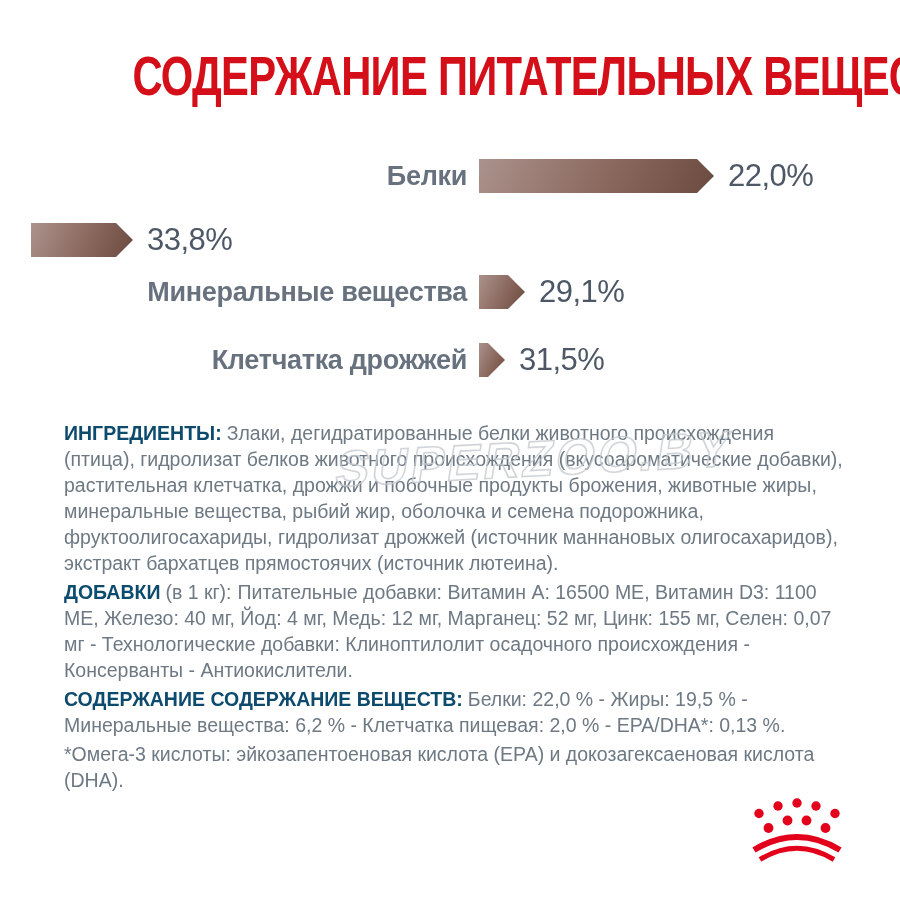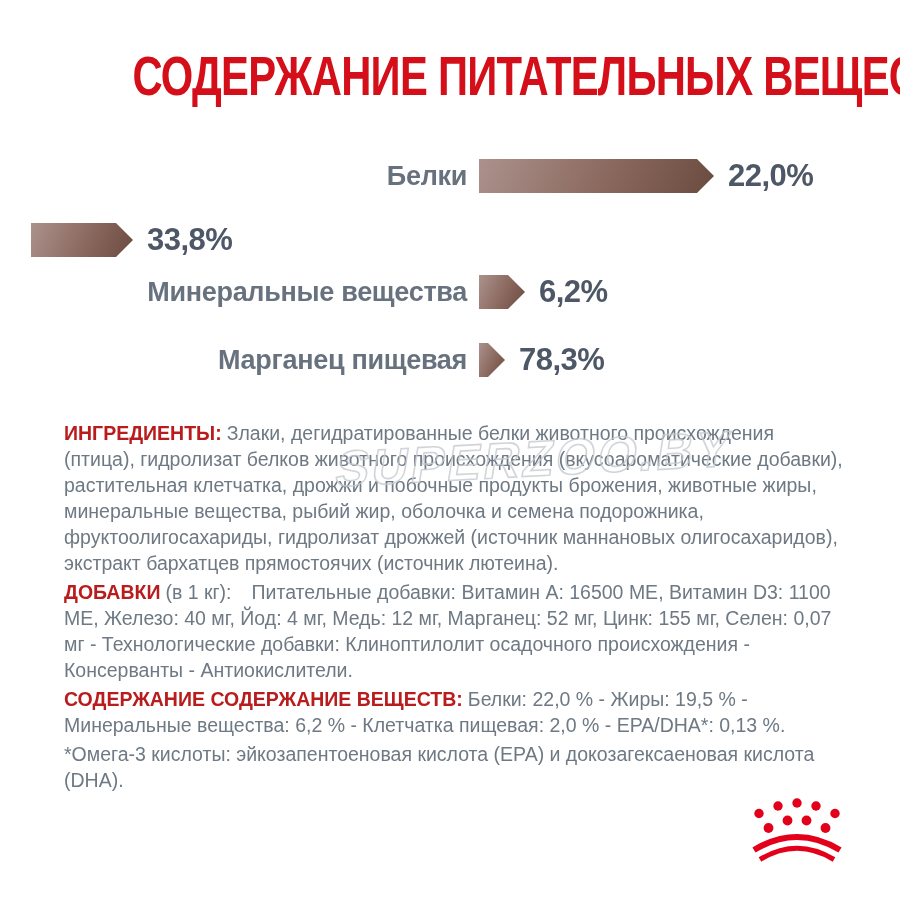--- a/index.html
+++ b/index.html
@@ -10,27 +10,27 @@
   .title-wrap{position:absolute;left:0;top:44px;width:900px;text-align:center;}
   .title{display:inline-block;font-size:55px;font-weight:700;letter-spacing:-1px;
          color:#d40f1a;transform:scaleX(0.76);transform-origin:center;white-space:nowrap;}
 
   
   .crow{position:absolute;left:0;width:900px;height:34px;display:flex;align-items:center;padding-left:31px;}
   .clabel{width:436px;padding-right:12px;text-align:right;font-weight:700;font-size:27px;
           color:#68727f;letter-spacing:-0.3px;white-space:nowrap;}
   .cbar{height:34px;background:linear-gradient(115deg,#ab928c 0%,#8a685e 55%,#6b4a40 100%);
         clip-path:polygon(0 0,calc(100% - 17px) 0,100% 50%,calc(100% - 17px) 100%,0 100%);}
-  .cvalue{margin-left:14px;font-weight:700;font-size:31px;color:#4d5765;letter-spacing:-0.5px;}
+  .cvalue{margin-left:14px;font-weight:400;font-size:31px;color:#4d5765;letter-spacing:-0.5px;}
 
   
   .sections{position:absolute;left:64px;top:420px;width:780px;}
   .section{margin:0 0 3px 0;font-size:19.5px;line-height:26px;color:#6e7984;}
-  .section .sec-heading{font-weight:700;color:#b91c1c;margin-right:5px;}
-  .section .sec-note{margin-right:20px;}
+  .section .sec-heading{font-weight:700;color:#0c4a6e;margin-right:5px;}
+  .section .sec-note{margin-right:6px;}
   .section.omega{}
 
   
   .watermark{position:absolute;left:336px;top:430px;font-size:50px;font-weight:700;
              letter-spacing:3px;color:transparent;-webkit-text-stroke:1.6px #c6cbd0;
              transform:rotate(-3deg) skewX(-12deg);opacity:0.8;pointer-events:none;
              white-space:nowrap;}
 
   
   .logo{position:absolute;left:743px;top:789px;width:106px;height:80px;}
@@ -50,26 +50,26 @@
       <div class="cbar" style="width: 235px; background: linear-gradient(115deg, rgb(171, 146, 140) 0%, rgb(138, 104, 94) 55%, rgb(107, 74, 64) 100%);"></div>
       <div class="cvalue">22,0%</div>
     </div>
     <div class="crow" style="top:223px">
       <div class="cbar" style="width: 102px; background: linear-gradient(115deg, rgb(171, 146, 140) 0%, rgb(138, 104, 94) 55%, rgb(107, 74, 64) 100%);"></div>
       <div class="cvalue">33,8%</div>
     </div>
     <div class="crow" style="top:275px">
       <div class="clabel">Минеральные вещества</div>
       <div class="cbar" style="width: 46px; background: linear-gradient(115deg, rgb(171, 146, 140) 0%, rgb(138, 104, 94) 55%, rgb(107, 74, 64) 100%);"></div>
-      <div class="cvalue">6,2%</div>
+      <div class="cvalue">29,1%</div>
     </div>
     <div class="crow" style="top:343px">
-      <div class="clabel">Марганец пищевая</div>
+      <div class="clabel">Клетчатка дрожжей</div>
       <div class="cbar" style="width: 26px; background: linear-gradient(115deg, rgb(171, 146, 140) 0%, rgb(138, 104, 94) 55%, rgb(107, 74, 64) 100%);"></div>
-      <div class="cvalue">78,3%</div>
+      <div class="cvalue">31,5%</div>
     </div>
   </div>
 
   <div class="sections">
     <p class="section"><span class="sec-heading">ИНГРЕДИЕНТЫ:</span><span>Злаки, дегидратированные белки животного происхождения (птица), гидролизат белков животного происхождения (вкусоароматические добавки), растительная клетчатка, дрожжи и побочные продукты брожения, животные жиры, минеральные вещества, рыбий жир, оболочка и семена подорожника, фруктоолигосахариды, гидролизат дрожжей (источник маннановых олигосахаридов), экстракт бархатцев прямостоячих (источник лютеина).</span></p>
 
     <p class="section"><span class="sec-heading">ДОБАВКИ</span><span class="sec-note">(в 1 кг):</span><span>Питательные добавки: Витамин A: 16500 ME, Витамин D3: 1100 ME, Железо: 40 мг, Йод: 4 мг, Медь: 12 мг, Марганец: 52 мг, Цинк: 155 мг, Селен: 0,07 мг - Технологические добавки: Клиноптилолит осадочного происхождения - Консерванты - Антиокислители.</span></p>
 
     <p class="section"><span class="sec-heading">СОДЕРЖАНИЕ СОДЕРЖАНИЕ ВЕЩЕСТВ:</span><span>Белки: 22,0 % - Жиры: 19,5 % - Минеральные вещества: 6,2 % - Клетчатка пищевая: 2,0 % - EPA/DHA*: 0,13 %.</span></p>
 

